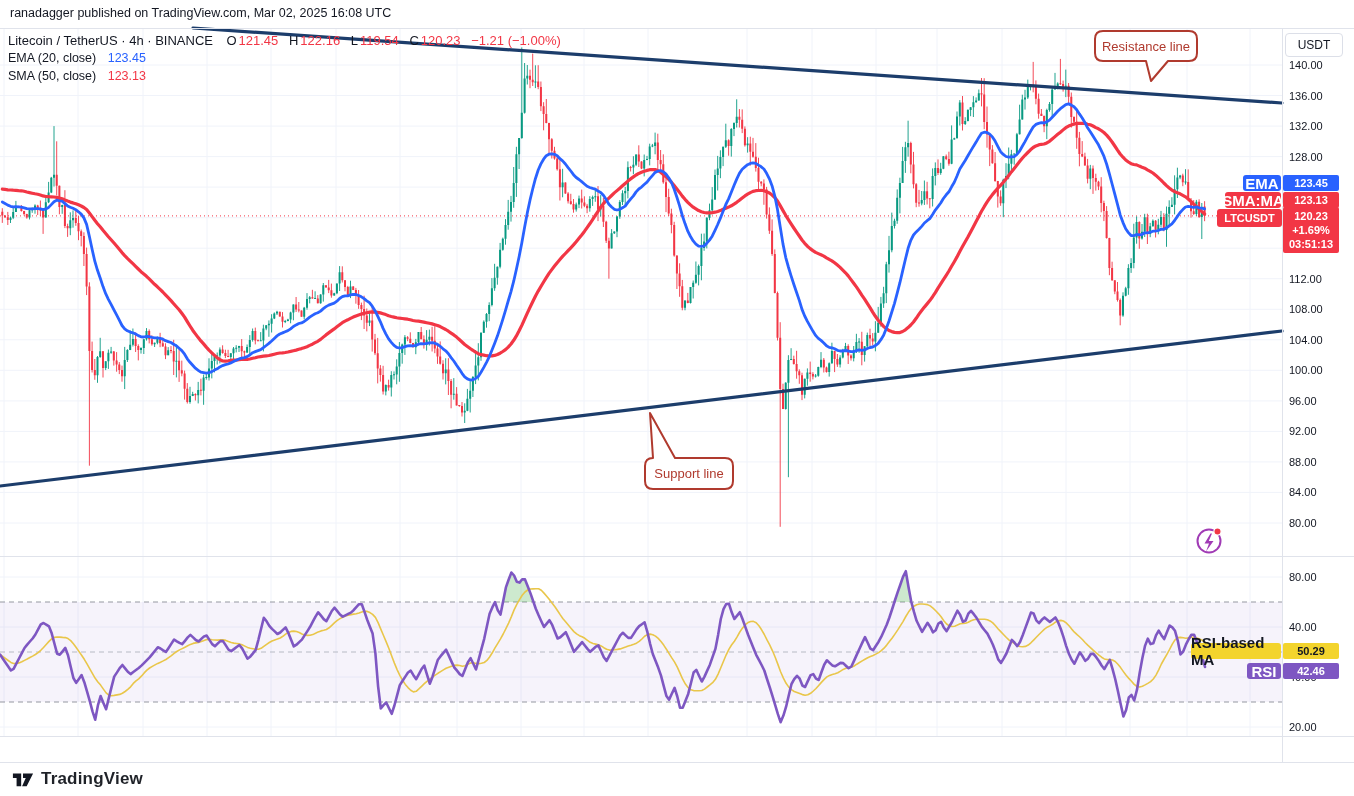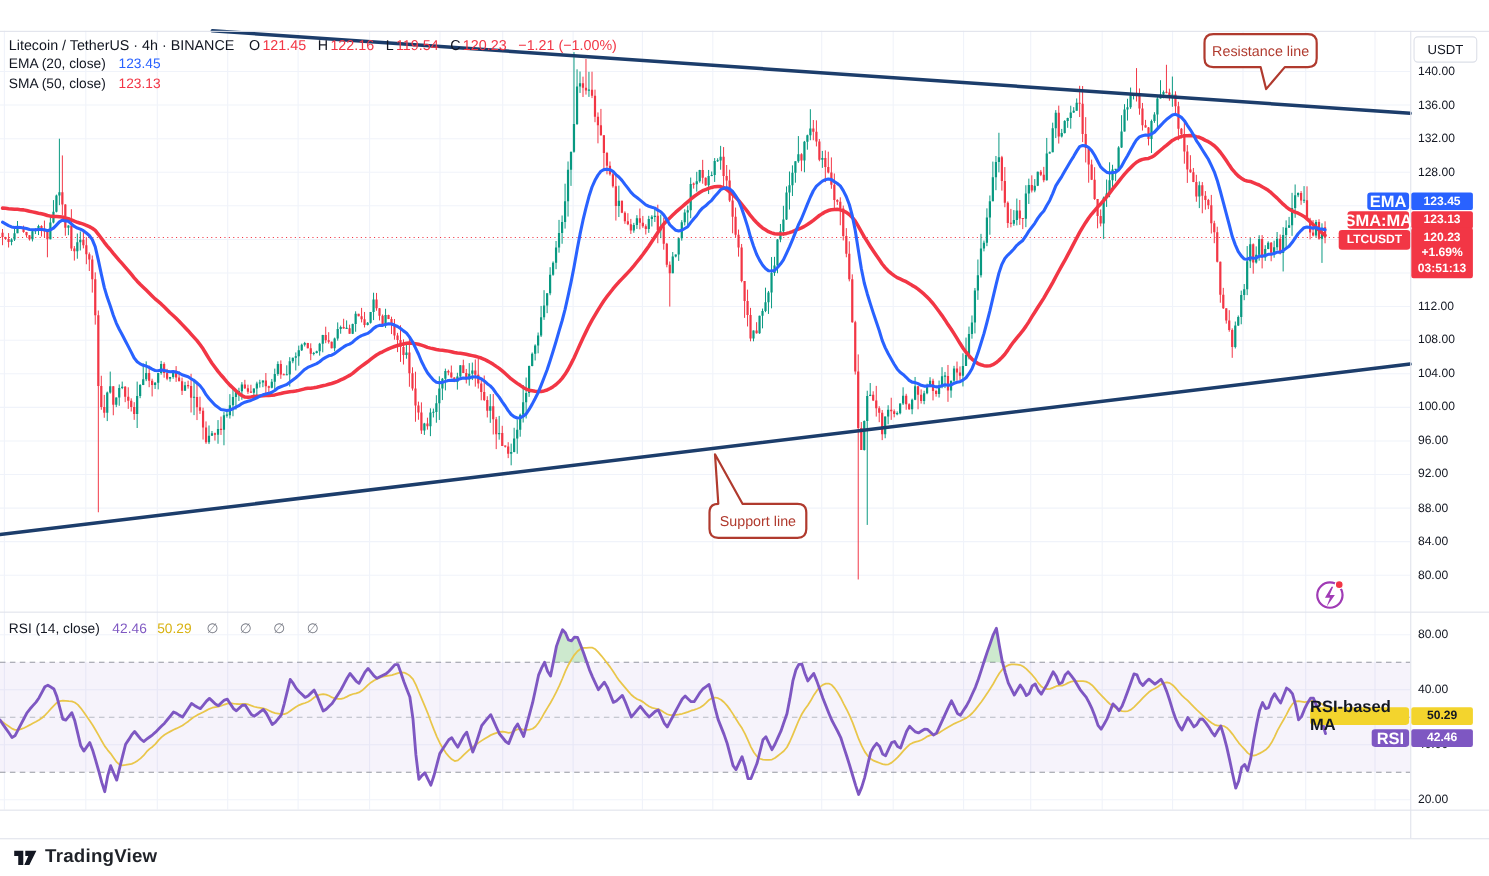--- a/index.html
+++ b/index.html
@@ -27,20 +27,21 @@
   .footer-brand{position:absolute;left:12px;top:768px;display:flex;align-items:center;z-index:3}
   .footer-brand .brand-name{margin-left:7px;font-size:17px;font-weight:600;color:#1f2228;letter-spacing:.2px}
   .last-block{position:absolute;left:1283px;width:56px;background:#f23645;color:#fff;border-radius:2px;
         font-size:11px;font-weight:600;text-align:center;line-height:14px;padding:2px 0;z-index:4}
 </style>
 </head>
 <body>
 
 <div id="app">
 
+  <div class="attribution">ranadagger published on TradingView.com, Mar 02, 2025 16:08 UTC</div>
 
   <div class="pane" id="price-pane" style="top:28px;height:528px"></div>
   <div class="pane" id="rsi-pane" style="top:556px;height:180px"></div>
 
   <svg id="chart-svg" width="1354" height="796">
       <g>
         <line x1="4" y1="28" x2="4" y2="736" stroke="#f0f3fa" stroke-width="1"></line>
         <line x1="78" y1="28" x2="78" y2="736" stroke="#f0f3fa" stroke-width="1"></line>
         <line x1="143" y1="28" x2="143" y2="736" stroke="#f0f3fa" stroke-width="1"></line>
         <line x1="207" y1="28" x2="207" y2="736" stroke="#f0f3fa" stroke-width="1"></line>
@@ -129,26 +130,20 @@
     </span>
   </div>
   <div class="legend" style="top:51px">
     <span class="dark">EMA (20, close)</span>
     <span class="blue" style="margin-left:8px">123.45</span>
   </div>
   <div class="legend" style="top:69px">
     <span class="dark">SMA (50, close)</span>
     <span class="red" style="margin-left:8px">123.13</span>
   </div>
-  <div class="legend" style="top:563px">
-    <span class="dark">RSI (14, close)</span>
-    <span class="purple" style="margin-left:8px">42.46</span>
-    <span class="gold" style="margin-left:6px">50.29</span>
-    <span class="muted" style="margin-left:10px;letter-spacing:8px">∅ ∅ ∅ ∅</span>
-  </div>
 
   <div class="usdt-btn">USDT</div>
 
   <div id="price-axis">
       <div class="ticklabel" style="left: 1289px; top: 58px;">140.00</div>
       <div class="ticklabel" style="left: 1289px; top: 89px;">136.00</div>
       <div class="ticklabel" style="left: 1289px; top: 119px;">132.00</div>
       <div class="ticklabel" style="left: 1289px; top: 150px;">128.00</div>
       <div class="ticklabel" style="left: 1289px; top: 180px;">124.00</div>
       <div class="ticklabel" style="left: 1289px; top: 211px;">120.00</div>

